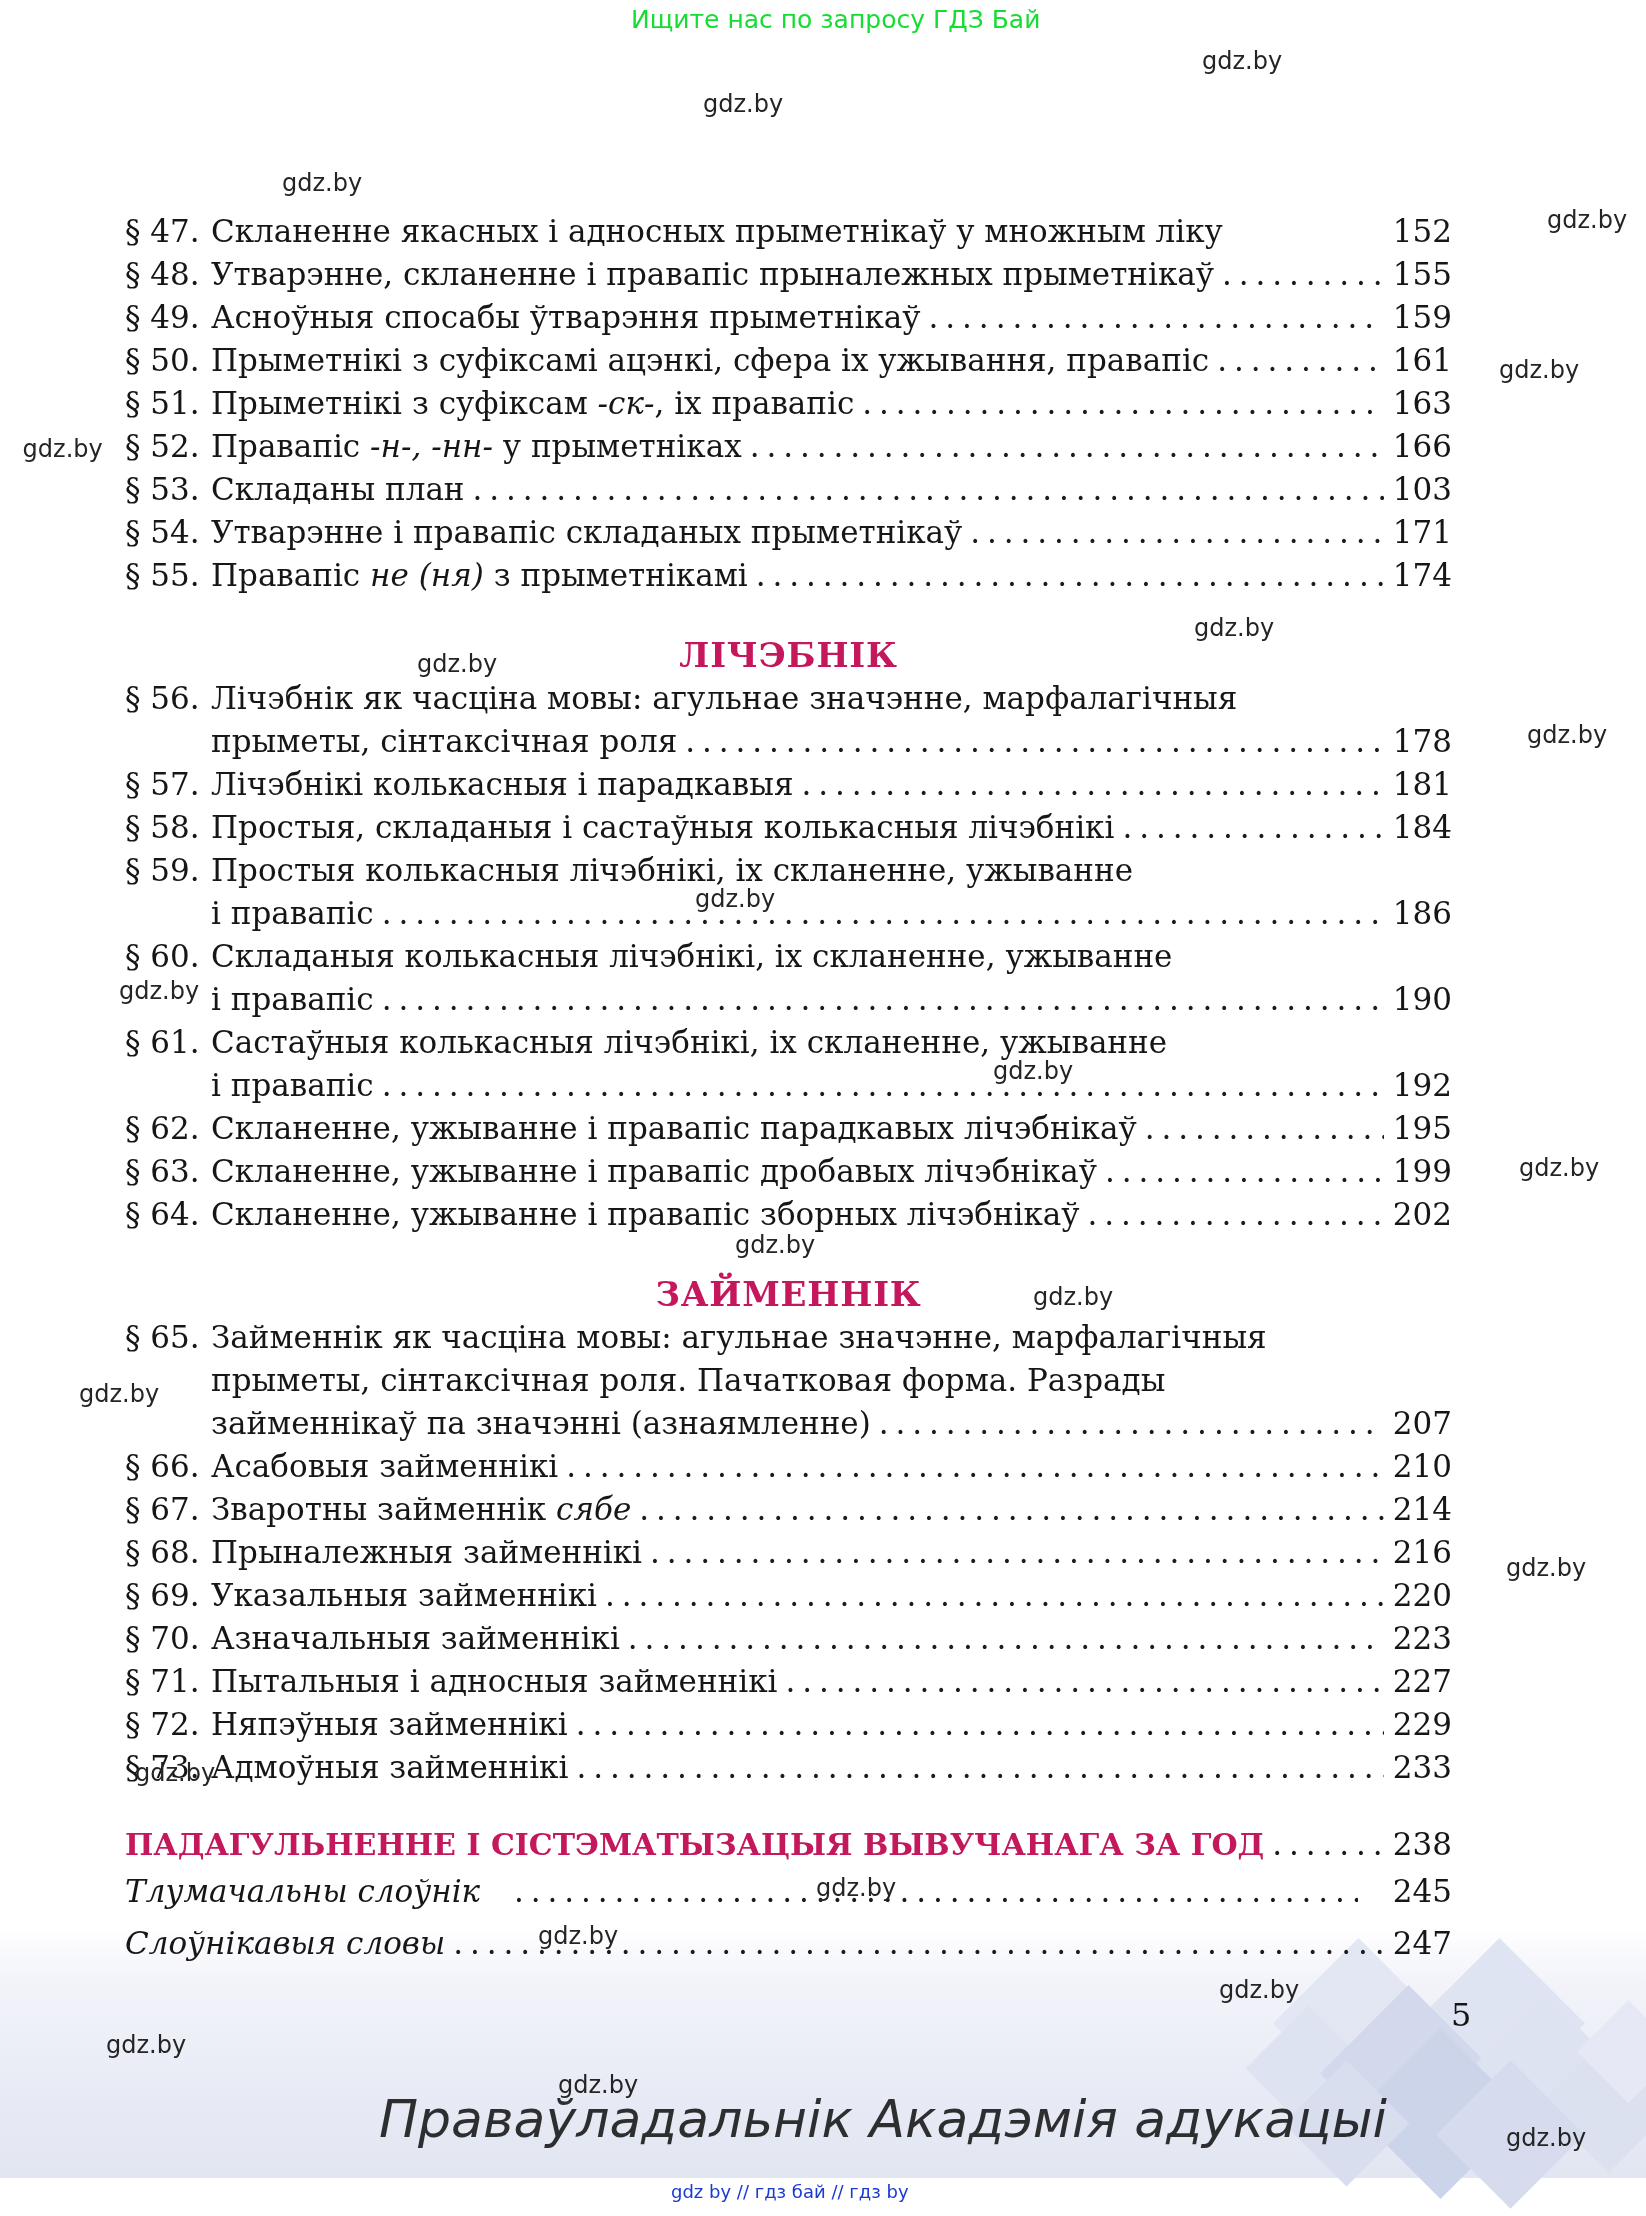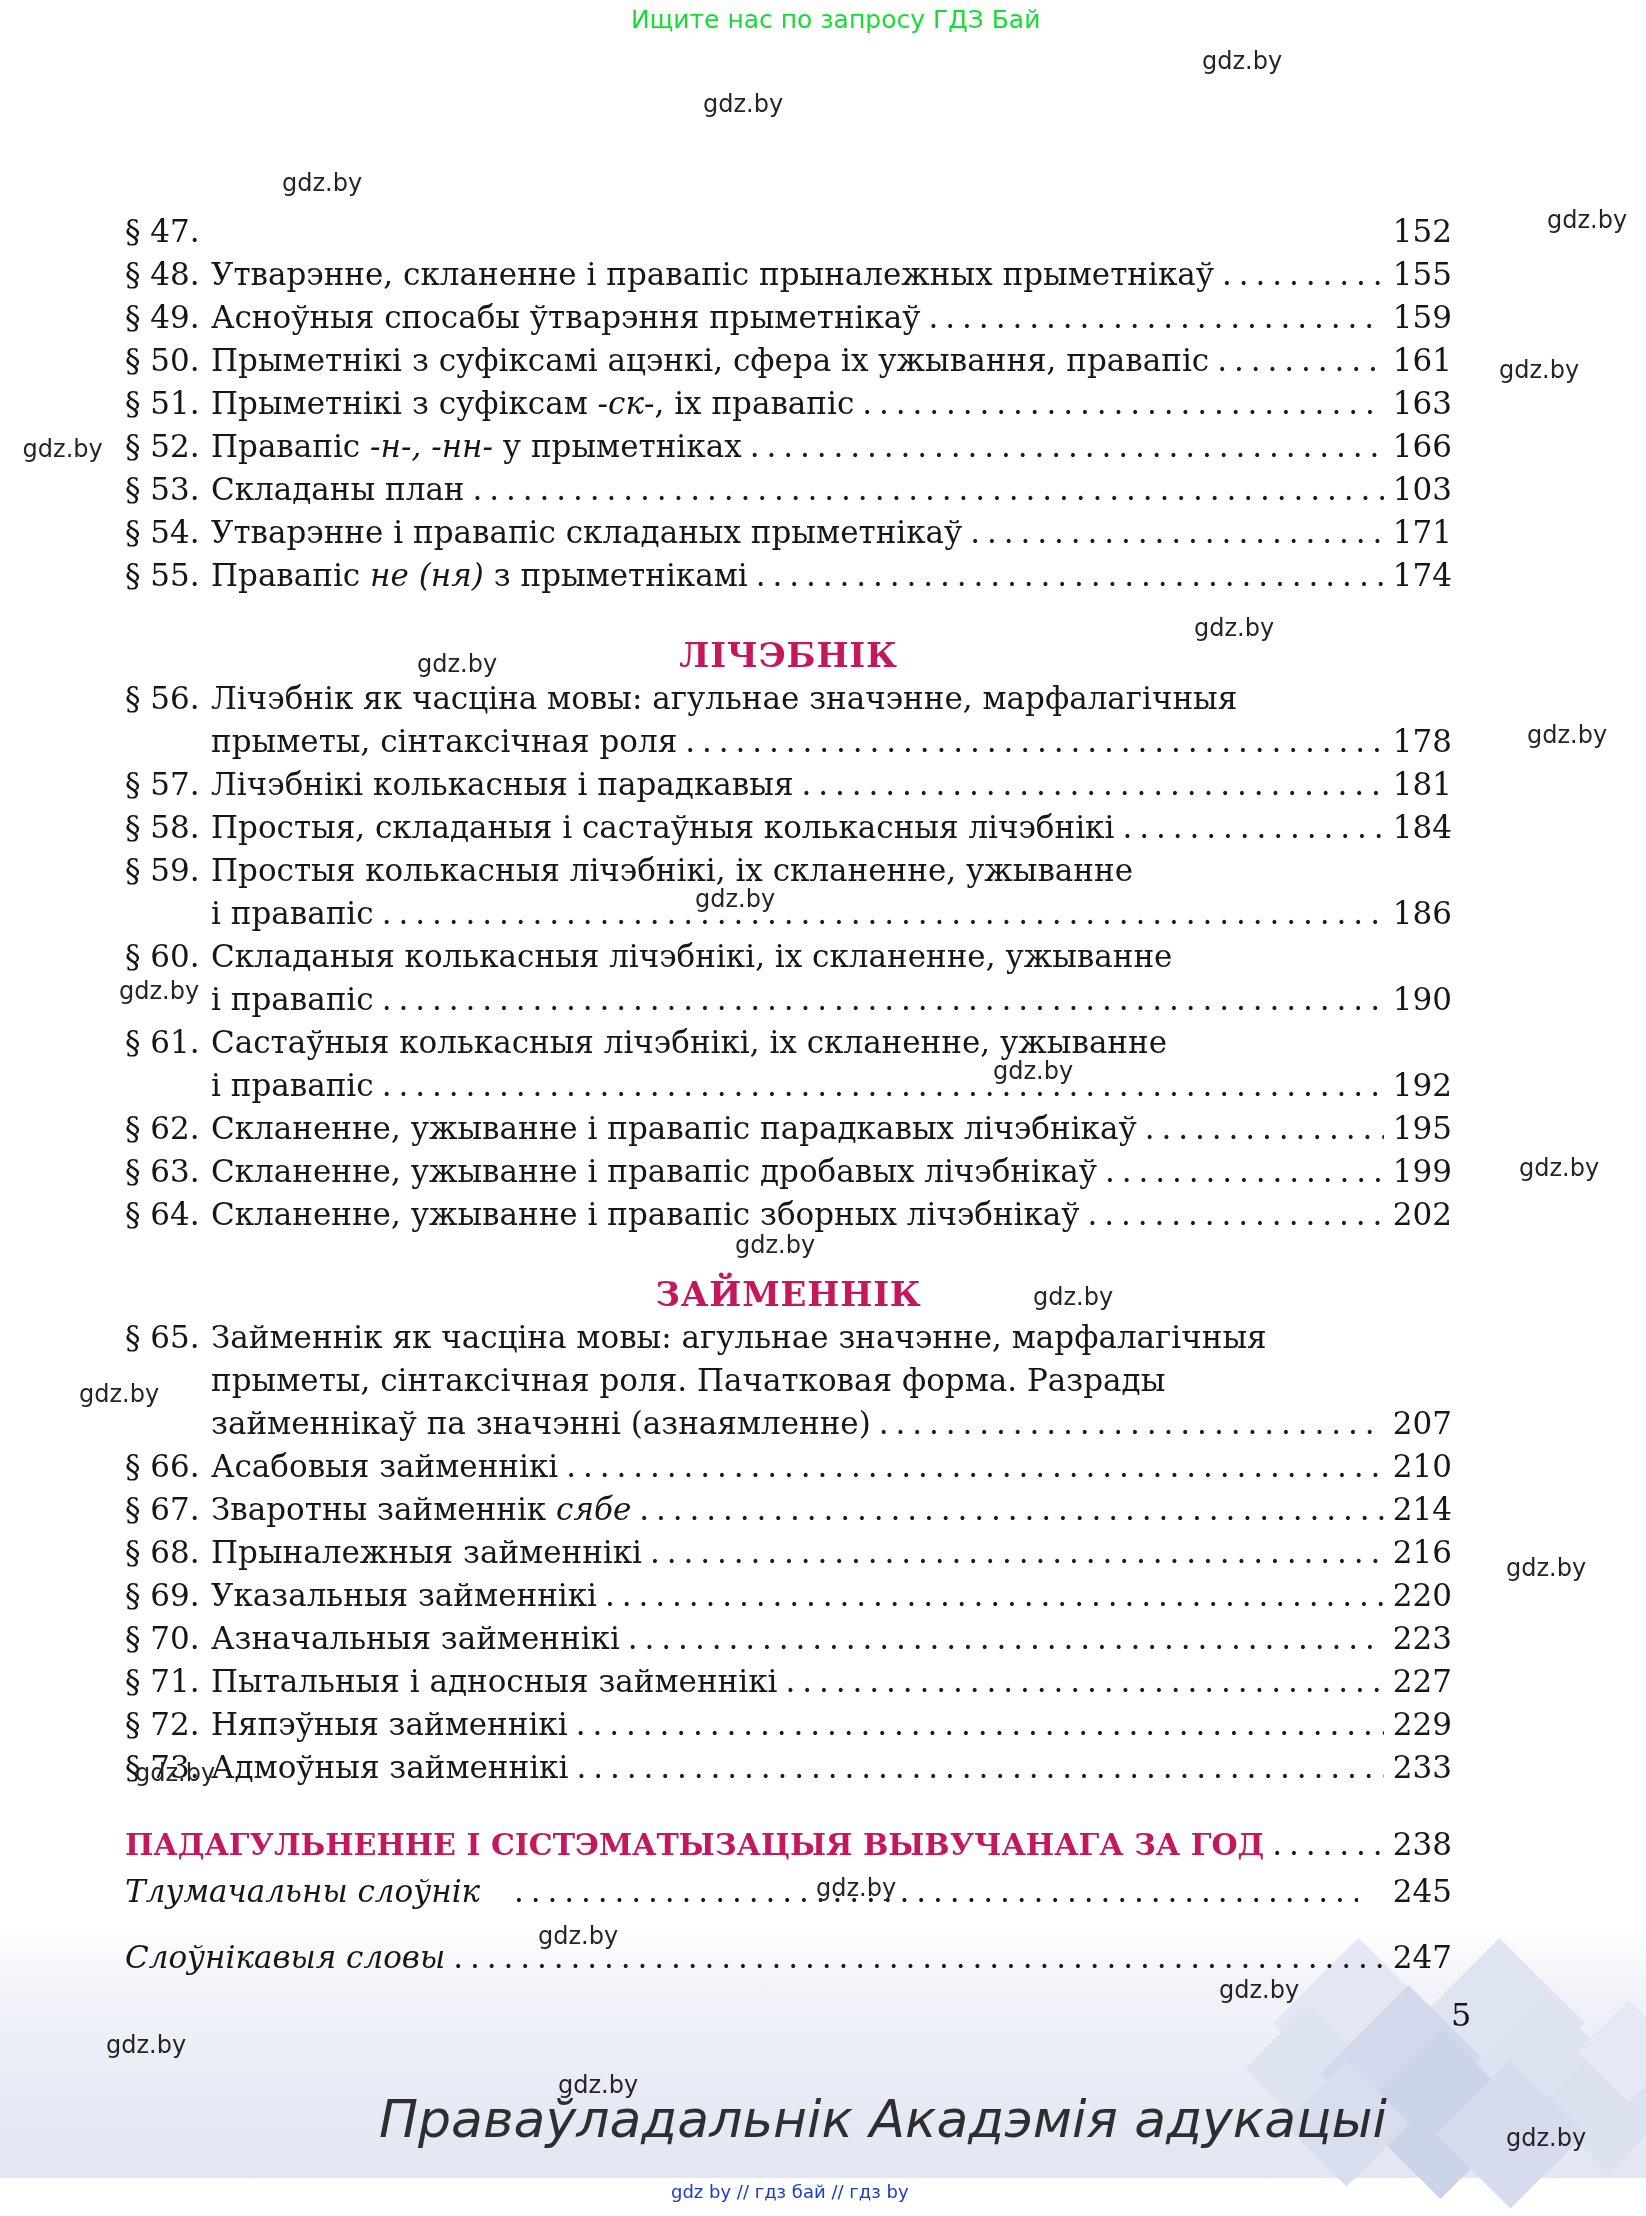--- a/index.html
+++ b/index.html
@@ -39,21 +39,21 @@
   .dots.nodots::after{content:"";}
   .pg{flex:0 0 63px;text-align:right;white-space:nowrap;}
   .sec-heading{
     margin:37px 0 0;text-align:center;font-size:34px;line-height:43px;
     font-weight:bold;color:var(--accent,#c4175c);letter-spacing:0.8px;
   }
   .summary-row{margin-top:34px;}
   .summary-row .txt{color:var(--accent,#c4175c);font-weight:bold;font-size:30px;}
   .extra-row .txt{font-style:italic;}
   .extra-row.first{margin-top:4px;gap:26px;}
-  .extra-row + .extra-row{margin-top:23px;}
+  .extra-row + .extra-row{margin-top:9px;}
   
   .pagenum{position:absolute;left:1451px;top:1996px;font-size:32px;}
   .copyright{
     position:absolute;left:379px;top:2089px;white-space:nowrap;
     font-family:"DejaVu Sans","Liberation Sans",sans-serif;font-style:italic;
     font-size:52px;color:#000000;opacity:.8;
   }
   .footer-links{
     position:absolute;left:671px;top:2181px;white-space:nowrap;
     font-family:"DejaVu Sans","Liberation Sans",sans-serif;
@@ -76,20 +76,21 @@
       <div class="diamond" style="left: 1458px; top: 157px; width: 105px; height: 105px; background: rgb(214, 220, 238);"></div>
       <div class="diamond" style="left: 1302px; top: 154px; width: 89px; height: 89px; background: rgb(216, 222, 238);"></div>
       <div class="diamond" style="left: 1592px; top: 90px; width: 73px; height: 73px; background: rgb(230, 233, 245);"></div>
     </div>
 
   <div class="top-banner">Ищите нас по запросу ГДЗ Бай</div>
 
   <div class="toc" id="toc">
       <div class="row ">
         <span class="lbl">§ 47.</span>
+        <span class="txt"><span>Скланенне якасных і адносных прыметнікаў у множным ліку</span></span>
         <span class="dots nodots"></span>
         <span class="pg">152</span>
       </div>
       <div class="row ">
         <span class="lbl">§ 48.</span>
         <span class="txt"><span>Утварэнне, скланенне і правапіс прыналежных прыметнікаў</span></span>
         <span class="dots"></span>
         <span class="pg">155</span>
       </div>
       <div class="row ">

